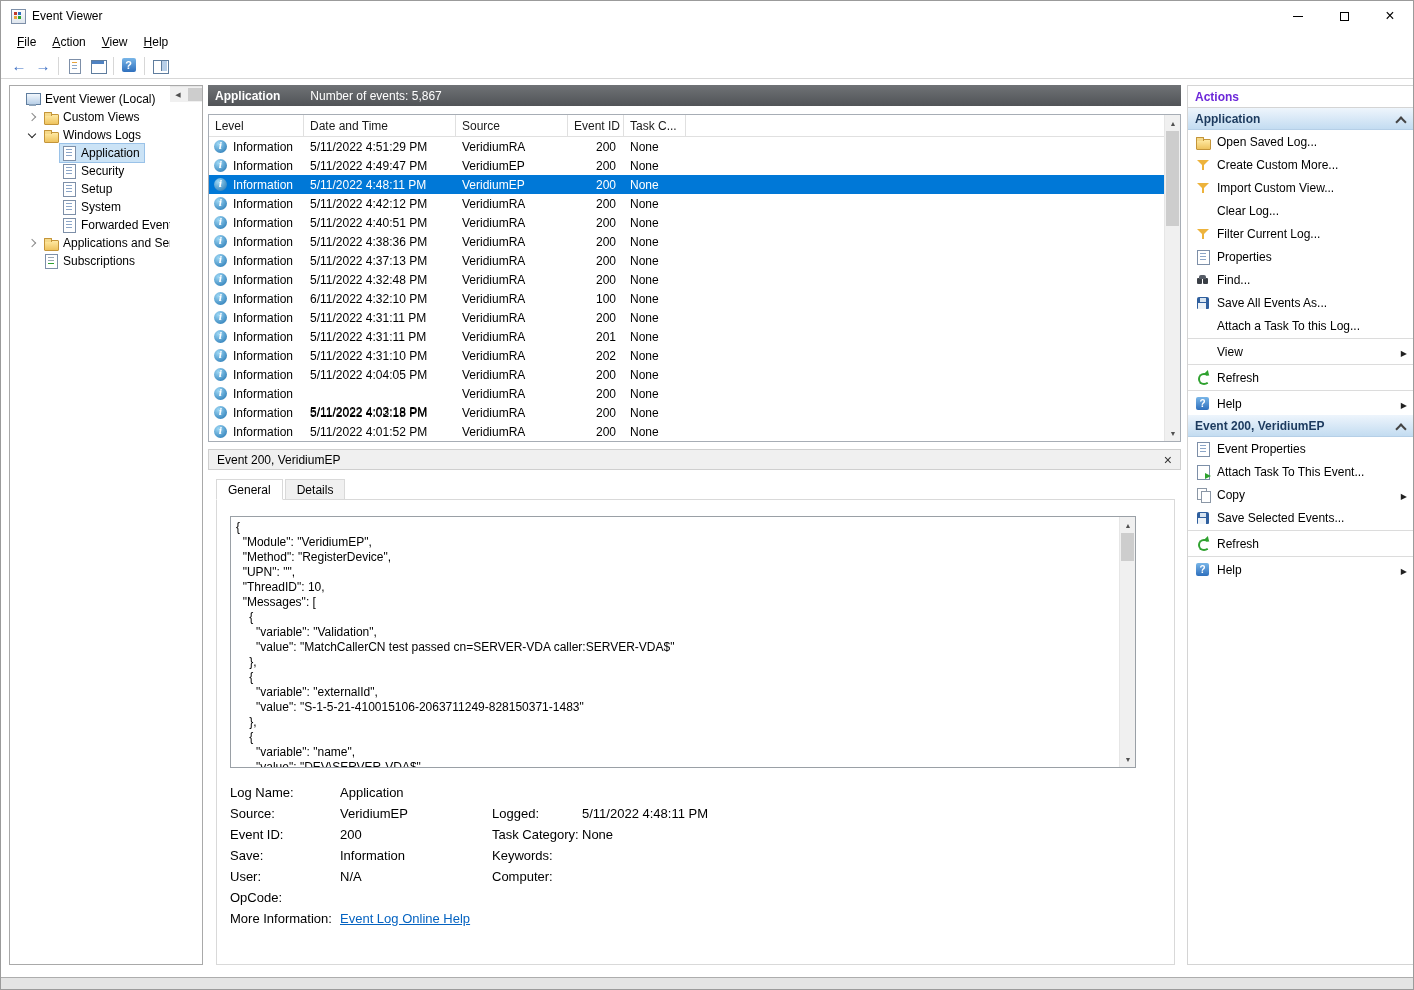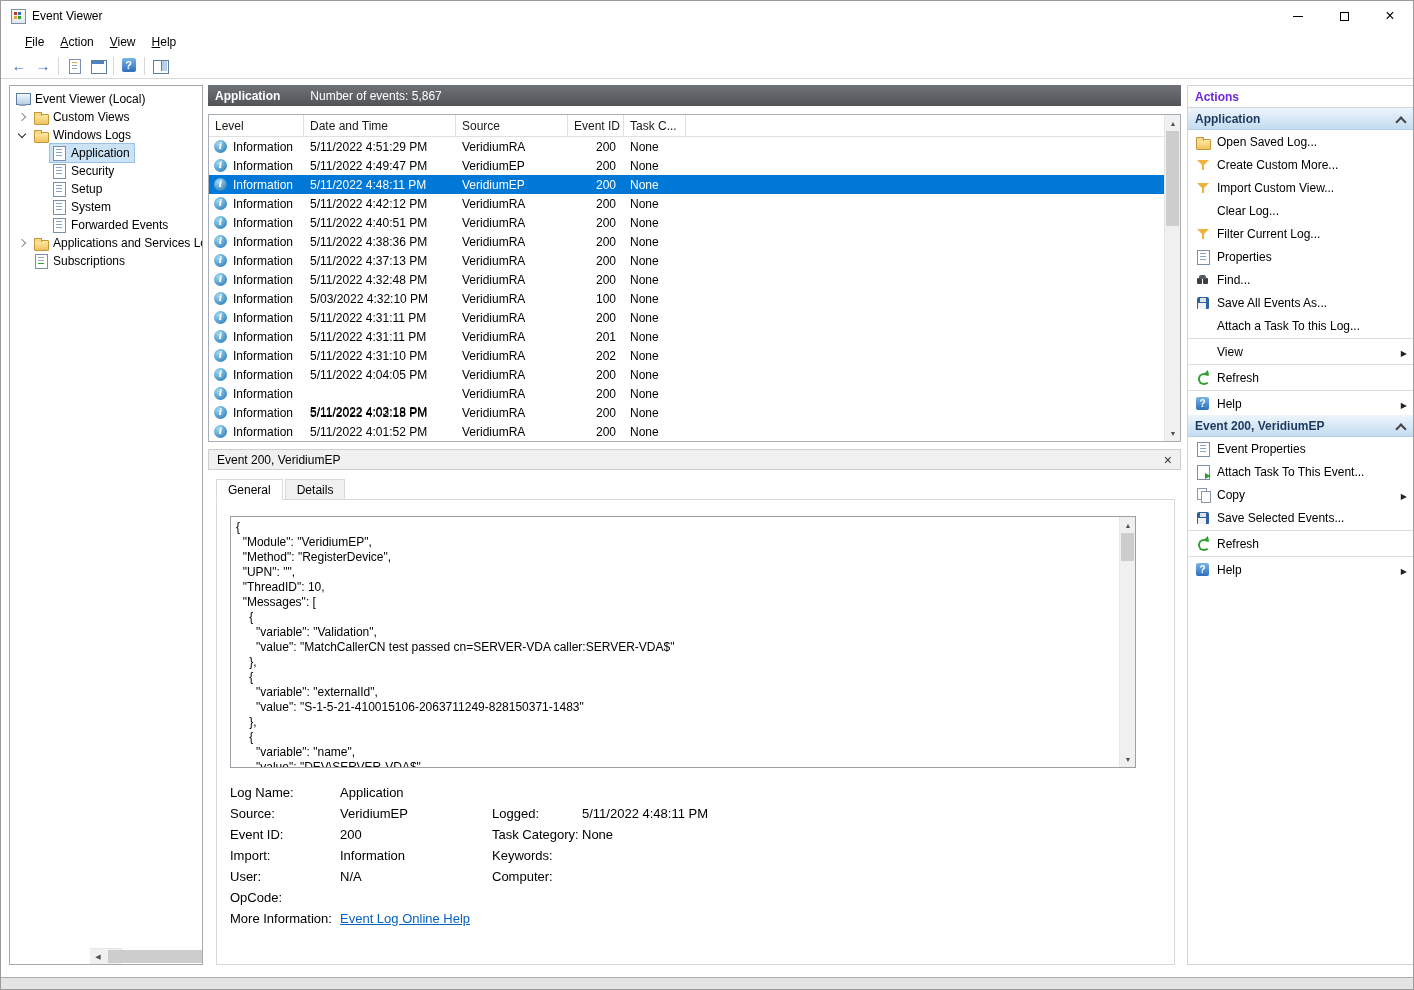--- a/index.html
+++ b/index.html
@@ -14,21 +14,21 @@
   .app-icon::after { content:""; position:absolute; top:4px; left:4px; width:3px; height:3px; background:#c0392b; box-shadow:4px 0 0 #2e6fbd, 0 4px 0 #e7a33b, 4px 4px 0 #2da12d; }
   .title-text { font-size:12px; color:#000; }
   .controls { margin-left:auto; display:flex; height:30px; }
   .ctrl { width:46px; height:30px; display:flex; align-items:center; justify-content:center; }
   .glyph-min { width:10px; height:1px; background:#000; display:block; }
   .glyph-max { width:9px; height:9px; border:1px solid #000; display:block; }
   .glyph-close { font-size:16px; line-height:1; color:#000; }
   .glyph-close::before { content:"×"; }
 
   
-  .menubar { height:22px; display:flex; align-items:center; padding-left:16px; background:#fff; }
+  .menubar { height:22px; display:flex; align-items:center; padding-left:8px; background:#fff; }
   .menu-item { display:inline-block; font-size:12px; padding:3px 8px; color:#000; }
   .menu-item::first-letter { text-decoration:underline; }
 
   
   .toolbar { height:26px; display:flex; align-items:center; padding-left:6px; border-bottom:1px solid #d7d7d7; background:#fff; }
   .tbtn { width:24px; height:22px; display:flex; align-items:center; justify-content:center; }
   .tsep { width:1px; height:18px; background:#d7d7d7; margin:0 3px; }
   .arrow-glyph { font-size:15px; font-weight:bold; color:#3d6fc4; line-height:1; }
   .arrow-back::before { content:"←"; }
   .arrow-fwd::before { content:"→"; }
@@ -39,21 +39,21 @@
   .t-win::after { content:""; position:absolute; top:3px; left:2px; width:12px; height:3px; background:#4f82c2; }
   .t-pane::before { content:""; position:absolute; top:2px; left:1px; width:14px; height:12px; background:#fff; border:1px solid #5f7d9e; }
   .t-pane::after { content:""; position:absolute; top:3px; left:9px; width:5px; height:10px; background:#b8cfe8; border-left:1px solid #5f7d9e; }
   .t-help::before { content:"?"; position:absolute; top:0; left:1px; width:14px; height:14px; background:linear-gradient(#79b6e8,#2e6fbd); border-radius:2px; color:#fff; font:bold 11px/14px "Liberation Sans", sans-serif; text-align:center; }
 
   
   .main { display:flex; height:898px; padding:6px 0 12px 8px; align-items:stretch; background:#fff; }
   .bottom-strip { height:14px; background:#e4e4e4; border-top:1px solid #adadad; }
 
   
-  .tree-panel { width:194px; flex:none; border:1px solid #a9a9a9; background:#fff; display:flex; flex-direction:column; overflow:hidden;align-items:center; }
+  .tree-panel { width:194px; flex:none; border:1px solid #a9a9a9; background:#fff; display:flex; flex-direction:row; overflow:hidden; }
   .tree-items { flex:1; padding-top:4px; overflow:hidden; }
   .tree-row { height:18px; display:flex; align-items:center; white-space:nowrap; }
   .expander { width:18px; height:18px; display:inline-flex; align-items:center; justify-content:center; flex:none; }
   .exp-closed::before { content:""; width:5px; height:5px; border-top:1px solid #8b8b8b; border-right:1px solid #8b8b8b; transform:rotate(45deg); }
   .exp-open::before { content:""; width:5px; height:5px; border-top:1px solid #222; border-right:1px solid #222; transform:rotate(135deg); margin-top:-3px; }
   .tree-label-wrap { display:inline-flex; align-items:center; padding:1px 4px 1px 1px; border:1px solid transparent; }
   .tree-selected { background:#cbe3f6; border:1px solid #9ac2e8; }
   .tree-label { font-size:12px; color:#000; }
   .ti, .ai { width:16px; height:16px; position:relative; flex:none; display:inline-block; }
   .ti { margin-right:4px; }
@@ -367,21 +367,21 @@
                 <div class="cell" style="width: 152px;">5/11/2022 4:32:48 PM</div>
                 <div class="cell" style="width: 112px;">VeridiumRA</div>
                 <div class="cell right" style="width: 56px;">200</div>
                 <div class="cell" style="width: 62px;">None</div>
               </div>
               <div class="lrow">
                 <div class="cell level-cell" style="width: 95px;">
                   <span class="i-info"></span>
                   <span>Information</span>
                 </div>
-                <div class="cell" style="width: 152px;">5/03/2022 4:32:10 PM</div>
+                <div class="cell" style="width: 152px;">6/11/2022 4:32:10 PM</div>
                 <div class="cell" style="width: 112px;">VeridiumRA</div>
                 <div class="cell right" style="width: 56px;">100</div>
                 <div class="cell" style="width: 62px;">None</div>
               </div>
               <div class="lrow">
                 <div class="cell level-cell" style="width: 95px;">
                   <span class="i-info"></span>
                   <span>Information</span>
                 </div>
                 <div class="cell" style="width: 152px;">5/11/2022 4:31:11 PM</div>
@@ -512,21 +512,21 @@
               <span class="flabel2">Logged:</span>
               <span class="fv2">5/11/2022 4:48:11 PM</span>
             </div>
             <div class="frow">
               <span class="flabel">Event ID:</span>
               <span class="fv1">200</span>
               <span class="flabel2">Task Category:</span>
               <span class="fv2">None</span>
             </div>
             <div class="frow">
-              <span class="flabel">Import:</span>
+              <span class="flabel">Save:</span>
               <span class="fv1">Information</span>
               <span class="flabel2">Keywords:</span>
             </div>
             <div class="frow">
               <span class="flabel">User:</span>
               <span class="fv1">N/A</span>
               <span class="flabel2">Computer:</span>
             </div>
             <div class="frow">
               <span class="flabel">OpCode:</span>

